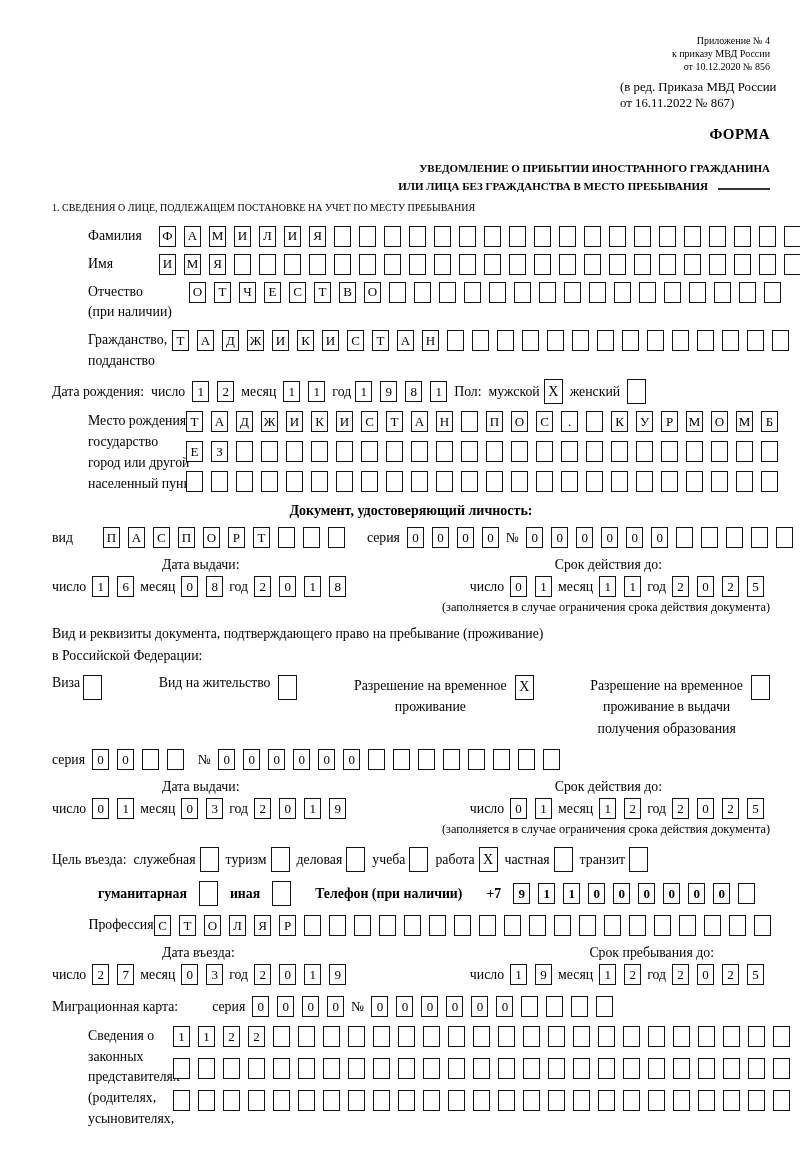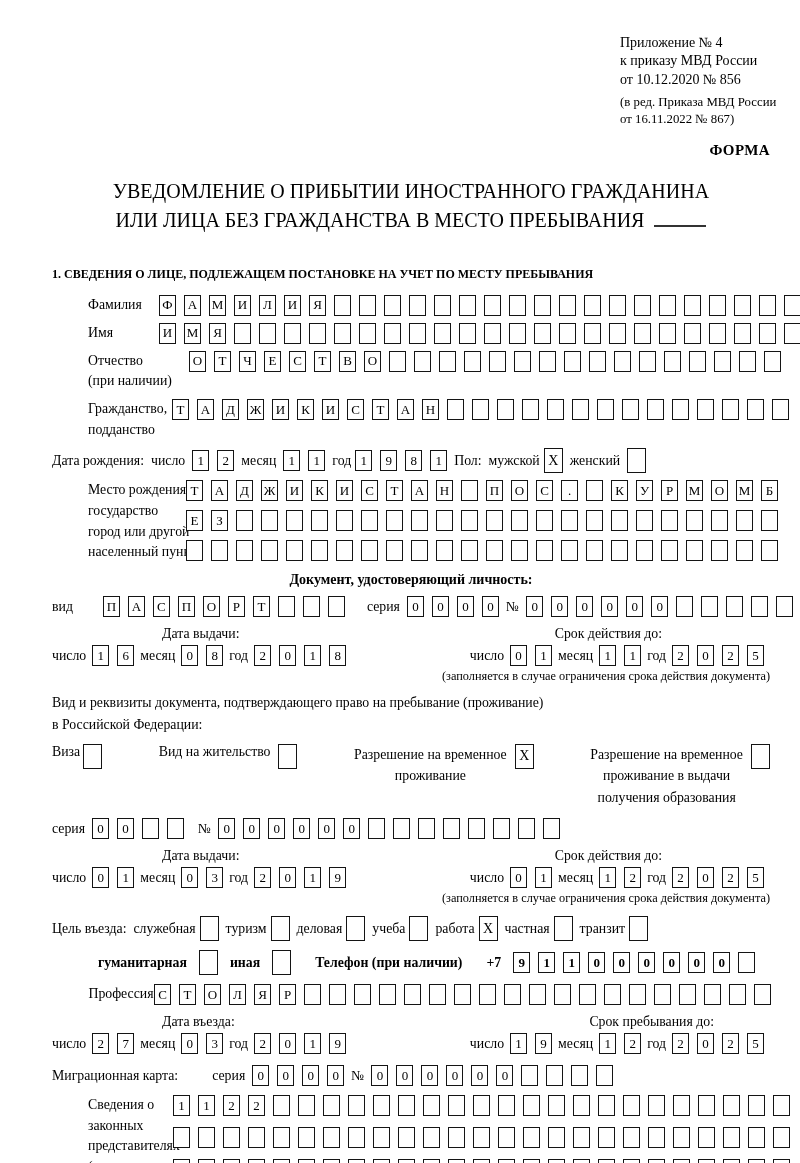--- a/index.html
+++ b/index.html
@@ -4,26 +4,26 @@
 <style>
   * { box-sizing: border-box; margin: 0; padding: 0; }
   html,body { width: 800px; background: #ffffff; }
   body {
     height: 1163px; overflow: hidden; color: #000;
     font-family: "Liberation Serif", "DejaVu Serif", serif;
   }
   .page { width: 800px; height: 1163px; padding: 34px 30px 0 52px; }
 
   
-  .appendix { margin-left: 568px; font-size: 14px; line-height: 1.32; white-space: nowrap; }
+  .appendix { margin-left: 568px; font-size: 10px; line-height: 1.32; white-space: nowrap; text-align: right; }
   .appendix-sub { margin-left: 568px; font-size: 12.8px; line-height: 1.3; margin-top: 5px; white-space: nowrap; }
   .forma { text-align: right; font-weight: 700; font-size: 15px; margin-top: 14px; letter-spacing: .4px; }
-  .title { margin-top: 18px; text-align: center; font-weight: 400; font-size: 20px; line-height: 1.45; }
+  .title { margin-top: 18px; text-align: right; font-weight: 700; font-size: 11px; line-height: 1.45; }
   .blankline { display: inline-block; width: 52px; border-bottom: 2px solid #333; height: 13px; margin-left: 10px; }
-  .sec1 { margin-top: 32px; font-weight: 700; font-size: 12px; }
+  .sec1 { margin-top: 7px; font-weight: 400; font-size: 10px; }
 
   
   .row { display: flex; align-items: flex-start; margin-top: 7px; margin-left: 36px; }
   .lbl { font-size: 13.8px; line-height: 1.5; flex: none; }
   .lbl div { white-space: nowrap; }
   .w71 { width: 71px; } .w101 { width: 101px; } .w84 { width: 84px; }
   .w98 { width: 98px; } .w65 { width: 66px; text-align: center; } .w85 { width: 85px; }
   .cells { display: flex; gap: 8px; flex: none; }
   .cell {
     width: 17px; height: 21px; border: 1.8px solid #141414; flex: none;

